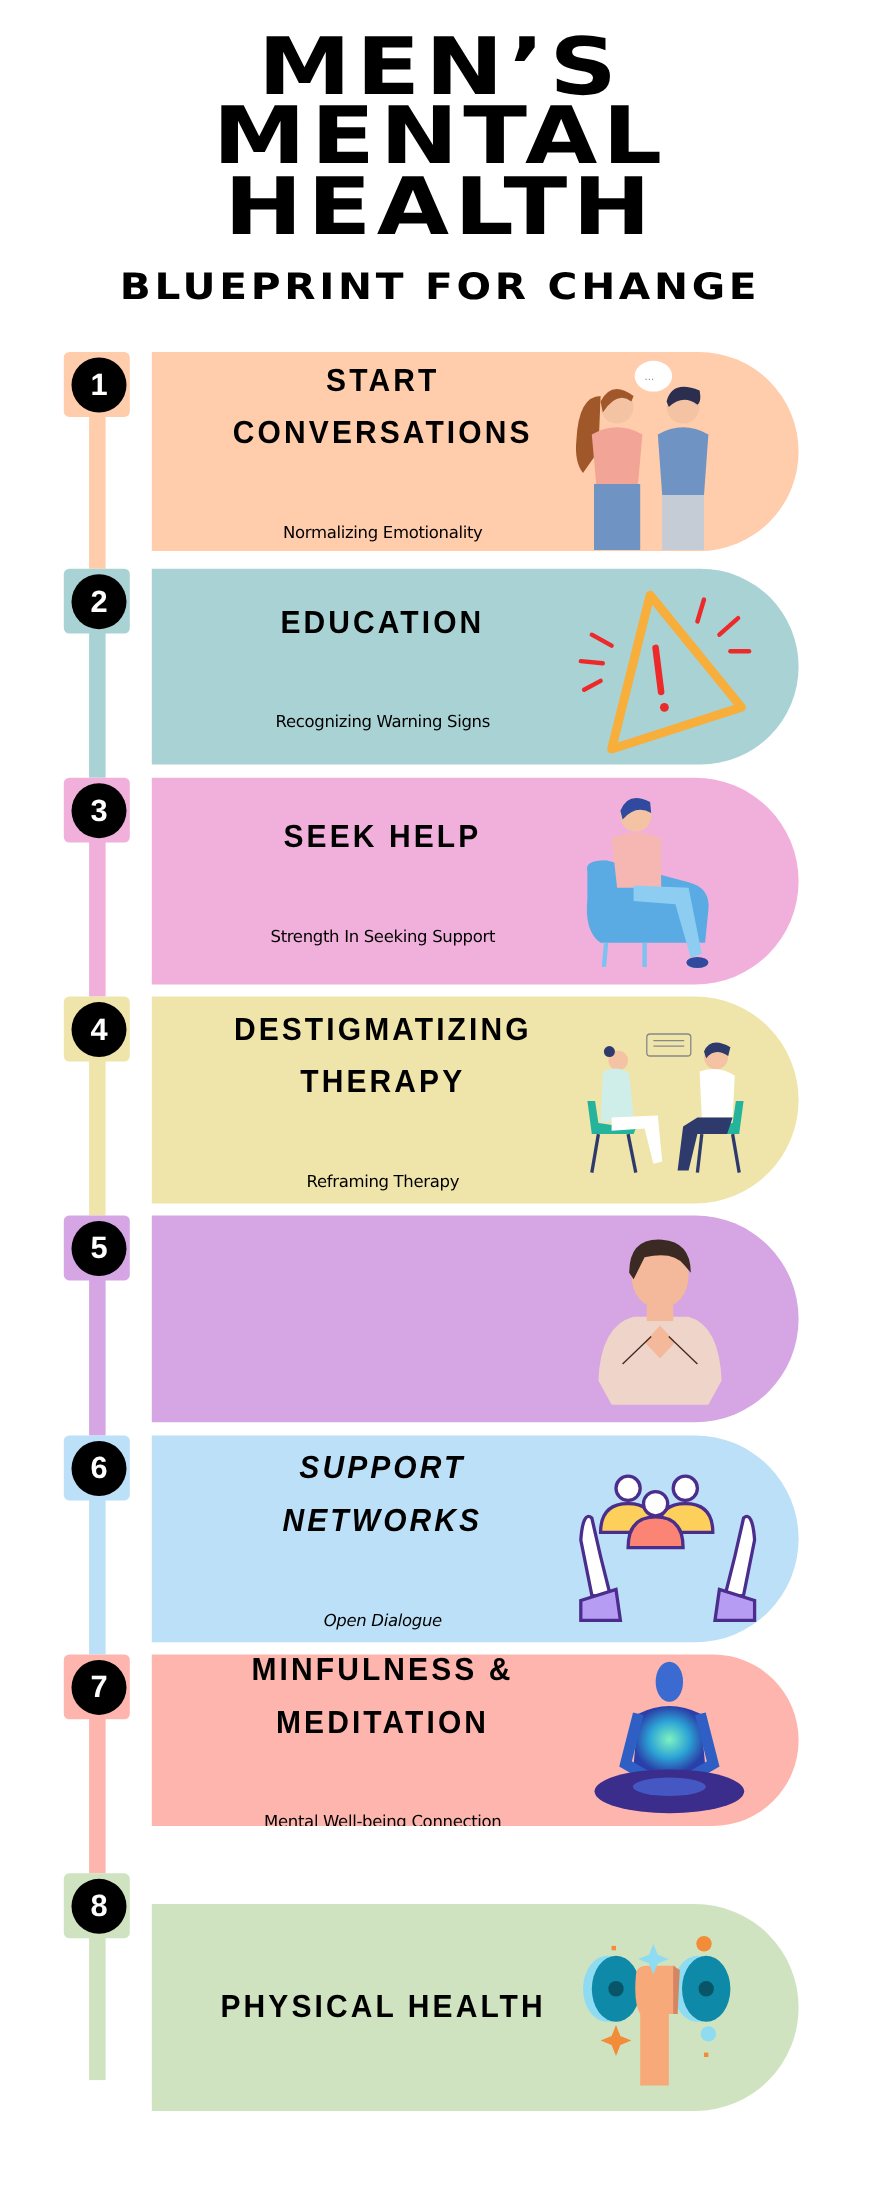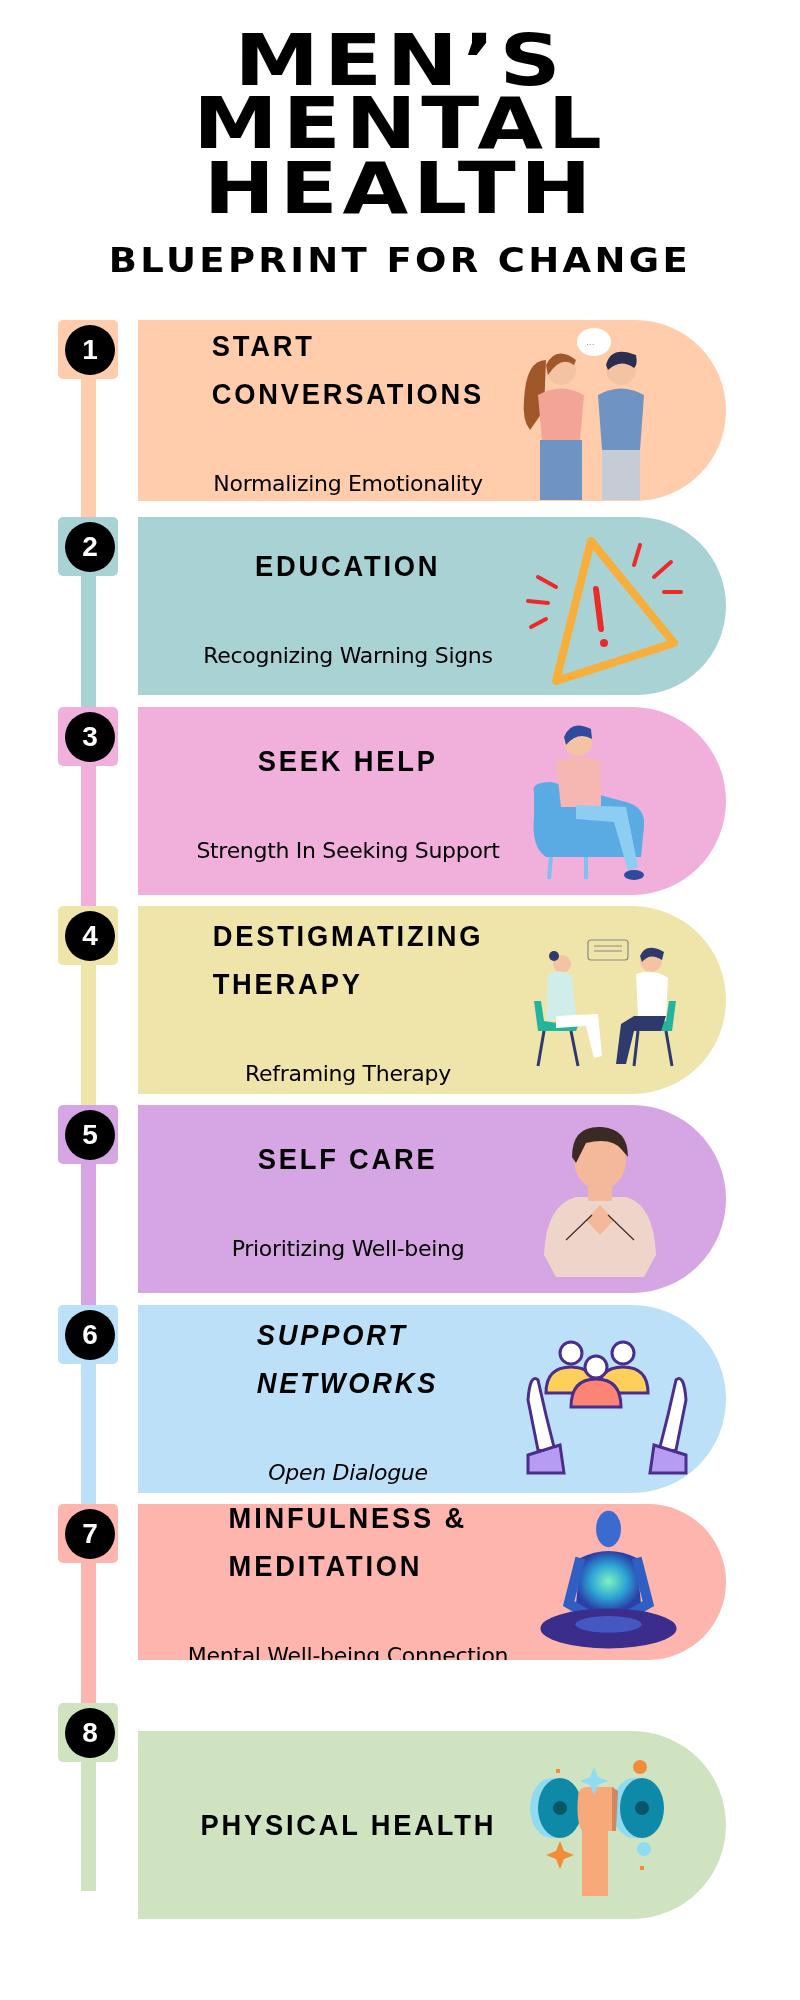--- a/index.html
+++ b/index.html
@@ -24,28 +24,29 @@
     font-size: 28px; line-height: 50px; text-align: center;
   }
   .card {
     position: absolute; left: 138px; width: 588px;
     border-radius: 0 94px 94px 0;
     overflow: hidden;
   }
   .card-text {
     position: absolute; left: 20px; width: 380px; top: 0; bottom: 0;
     display: flex; flex-direction: column; justify-content: center; align-items: center;
+    text-align: center;
     gap: 45px;
   }
   .card-title {
     font-family: "Liberation Sans", sans-serif; font-weight: bold; font-size: 29px;
     letter-spacing: 3px; line-height: 48px; transform: scaleX(0.94);
   }
   .card-sub {
-    font-family: "DejaVu Sans", sans-serif; font-size: 22px; line-height: 30px;
+    font-family: "DejaVu Sans", sans-serif; font-size: 15px; line-height: 30px;
     margin-top: 6px; letter-spacing: -0.3px; white-space: nowrap;
   }
   .card-art { position: absolute; right: 20px; top: 0; bottom: 0; width: 190px; }
   .card-art svg { width: 190px; height: 100%; display: block; }
 </style>
 </head>
 <body>
 
 <div class="title-line" style="top:30px;">MEN’S</div>
 <div class="title-line" style="top:93px;">MENTAL</div>
@@ -169,26 +170,20 @@
       <path d="M120 68 Q138 62 152 72 L150 110 L122 110 Z" fill="#ffffff"></path>
       <path d="M118 110 L150 110 L145 125 L118 125 L110 158 L100 158 L105 118Z" fill="#2d3a6b"></path>
     </svg>
   </div>
 </div>
 
 <div class="num-box" style="top:1105px; background:#D5A6E3;">
   <div class="num-circle">5</div>
 </div>
 <div class="card" style="top:1105px; height:188px; background:#D5A6E3;">
-  <div class="card-text">
-    <div class="card-title">
-      <div>SELF CARE</div>
-    </div>
-    <div class="card-sub">Prioritizing Well-being</div>
-  </div>
   <div class="card-art">
     <svg viewBox="0 0 190 188">
       <path d="M28 150 Q30 100 60 92 L110 92 Q138 100 140 150 L128 172 L40 172Z" fill="#efd5c9"></path>
       <rect x="72" y="78" width="24" height="18" fill="#f4b89a"></rect>
       <ellipse cx="84" cy="55" rx="26" ry="30" fill="#f4b89a"></ellipse>
       <path d="M56 52 Q56 20 86 22 Q112 24 112 52 L106 45 Q96 32 70 38 L60 58Z" fill="#3b2a24"></path>
       <path d="M70 115 L84 100 L98 115 L84 130Z" fill="#f4b89a"></path>
       <path d="M50 135 L76 110" stroke="#3b2a24" stroke-width="1.2" fill="none"></path>
       <path d="M118 135 L92 110" stroke="#3b2a24" stroke-width="1.2" fill="none"></path>
     </svg>

